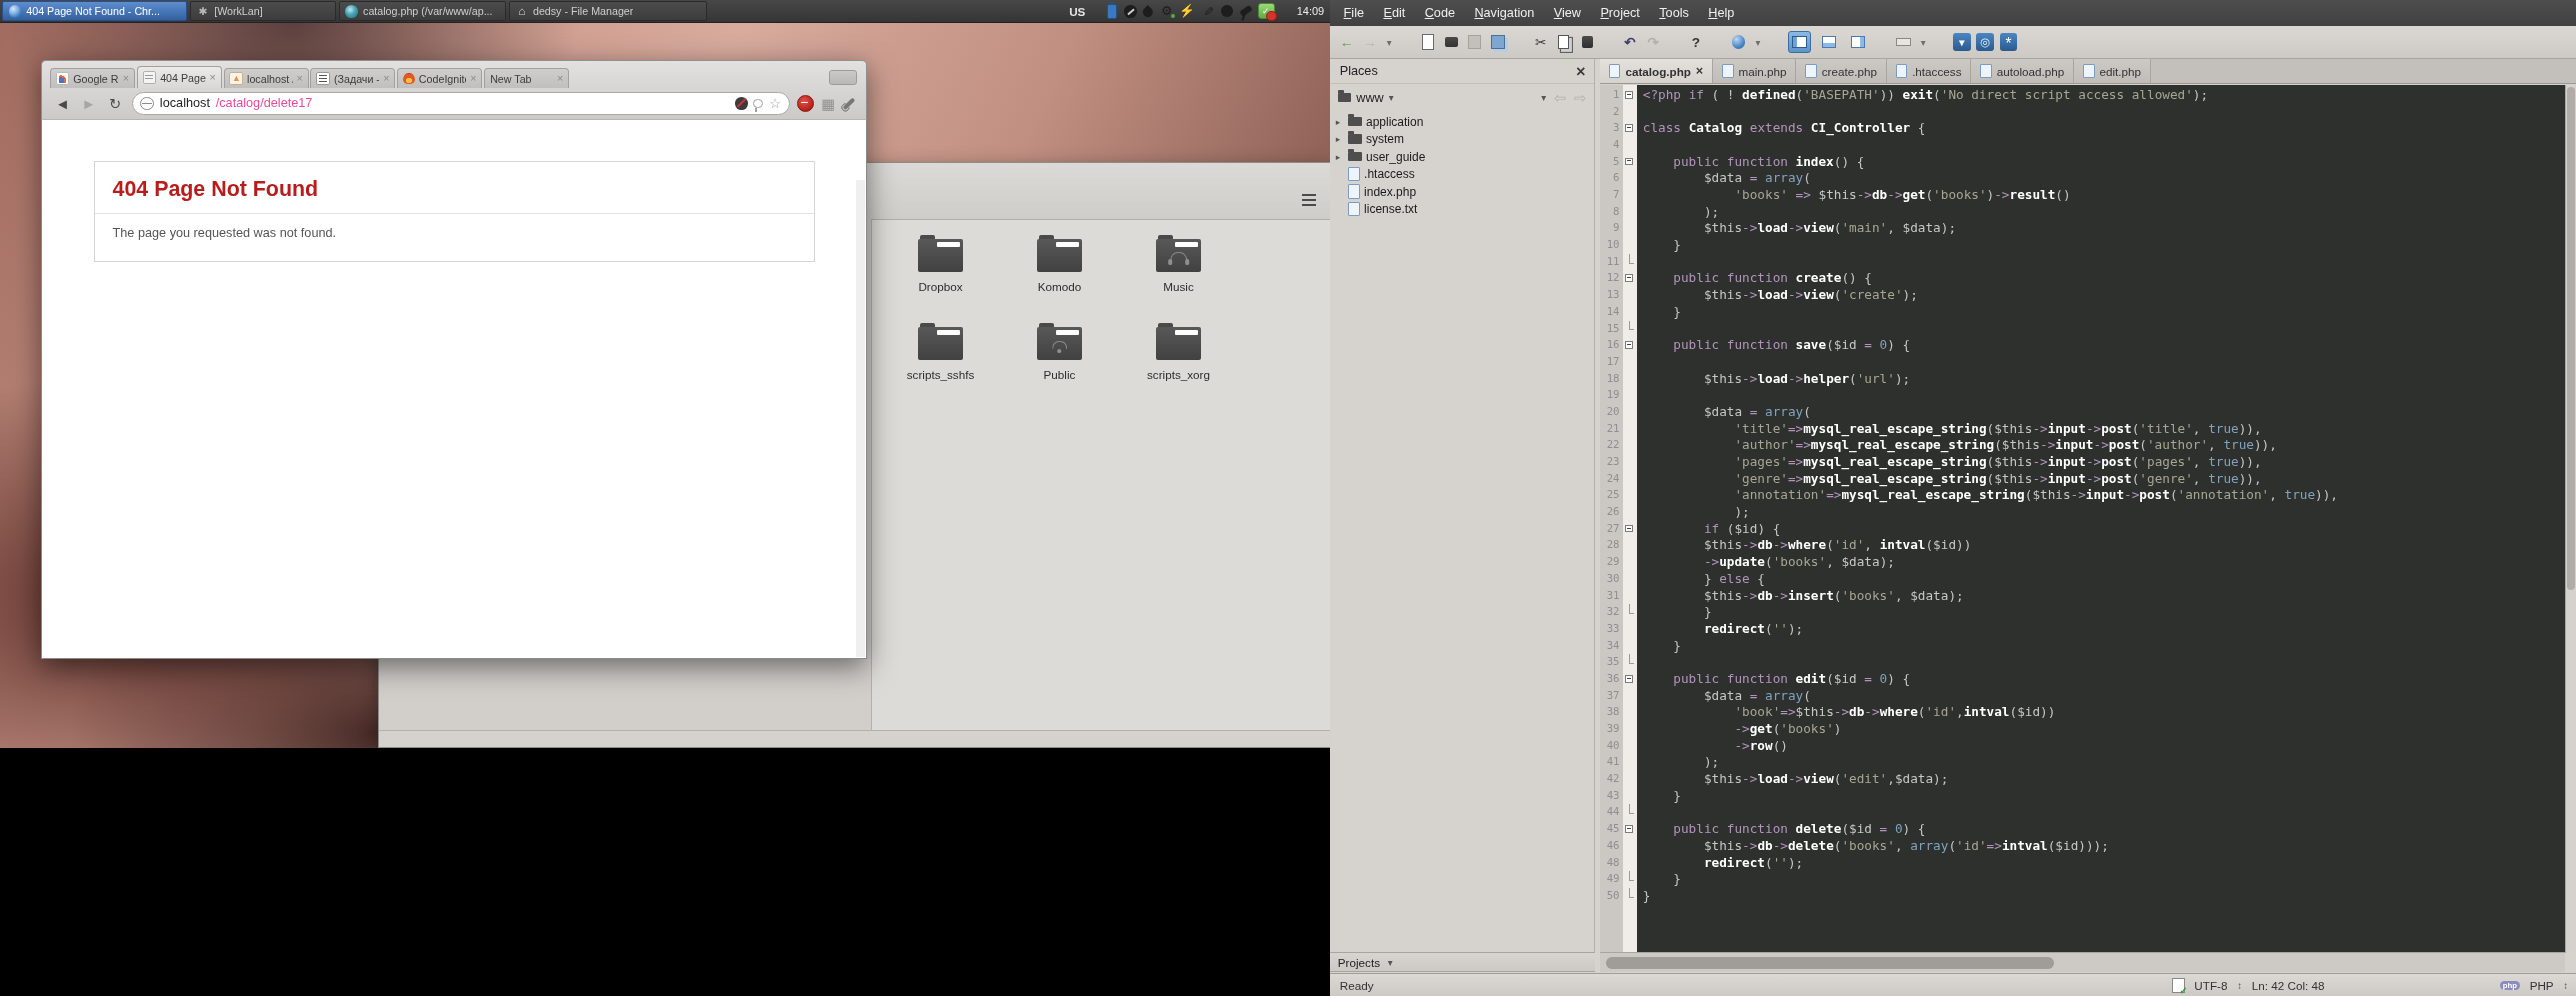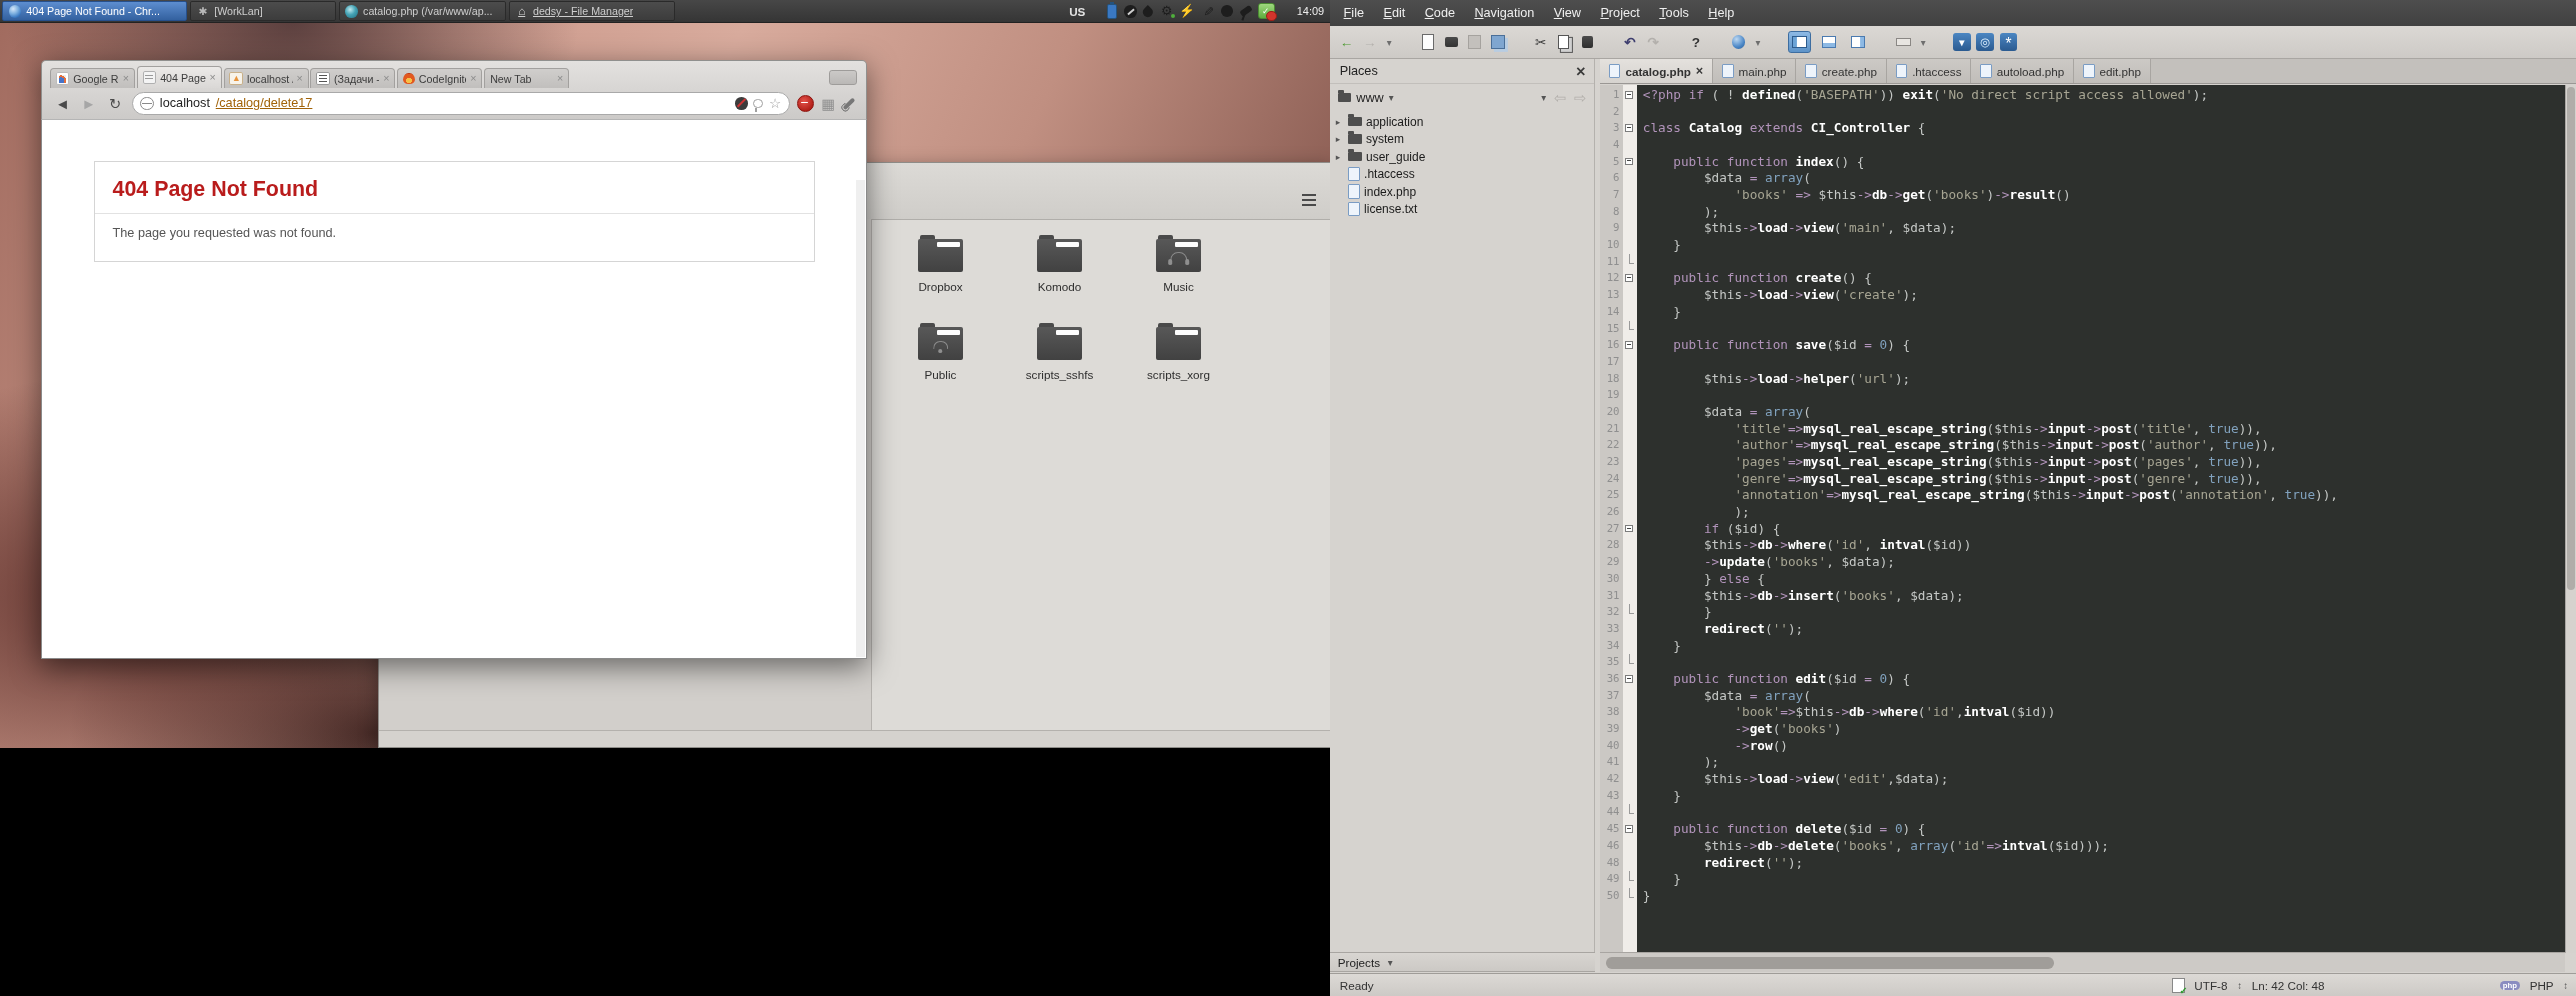--- a/index.html
+++ b/index.html
@@ -17,21 +17,21 @@
     background:linear-gradient(#474747,#353535);border-bottom:1px solid #222;
     display:flex;align-items:center;padding-left:1.9px;box-sizing:border-box;}
   #task-buttons{display:flex;gap:2.9px;height:100%;align-items:center;}
   .task-btn{height:19.5px;display:flex;align-items:center;gap:4.9px;padding:0 5.8px;box-sizing:border-box;
     background:linear-gradient(#4c4c4c,#3c3c3c);border:1px solid #2a2a2a;border-radius:1.9px;
     color:#cecece;font-size:10.7px;overflow:hidden;white-space:nowrap;}
   .task-btn.active{background:linear-gradient(#5d8ed0,#33619f);border-color:#26508d;color:#fff;}
   .task-btn:nth-child(1){width:185px;}
   .task-btn:nth-child(2){width:146px;}
   .task-btn:nth-child(3){width:167px;}
-  .task-btn:nth-child(4){width:166px;text-decoration:underline;}
+  .task-btn:nth-child(4){width:198px;}
   .tb-label{overflow:hidden;white-space:nowrap;}
   .tb-ico{width:12.7px;height:12.7px;flex:0 0 12.7px;border-radius:50%;}
   .tb-ico-chromium{background:radial-gradient(circle at 35% 30%,#d5e7f9,#7fb1e0 40%,#3a79c2 72%,#27568f);}
   .tb-ico-network{background:none;border-radius:0;color:#b9b9b9;font-size:10.7px;line-height:12.7px;text-align:center;}
   .tb-ico-network::before{content:"✱";}
   .tb-ico-komodo{background:radial-gradient(circle at 40% 35%,#bfe8ee,#45a3b5 45%,#1f6d80);}
   .tb-ico-file-manager{background:none;border-radius:0;color:#d8d8d8;font-size:11.7px;line-height:11.7px;text-align:center;}
   .tb-ico-file-manager::before{content:"⌂";}
   
   #tray{margin-left:auto;display:flex;align-items:center;gap:22px;padding-right:5.8px;height:100%;}
@@ -105,21 +105,21 @@
   .newtab-btn{position:absolute;right:8.8px;top:8.8px;width:26px;height:13.6px;background:linear-gradient(#cbc9c7,#bab8b6);
     border:1px solid #9e9c9a;border-radius:2.9px;}
   .b-toolbar{position:absolute;left:1px;top:26px;right:1px;height:33px;display:flex;align-items:center;gap:6.8px;padding:0 9.7px;box-sizing:border-box;}
   .nav-glyph{font-size:14.6px;color:#4a4a4a;width:19.5px;text-align:center;}
   .nav-glyph.dim{color:#a6a6a6;}
   .url-field{flex:1;height:23.4px;background:#fff;border:1px solid #a9a9a9;border-radius:12.7px;display:flex;align-items:center;
     padding:0 7.8px;box-sizing:border-box;gap:5.8px;font-size:12.7px;}
   .globe-ico{width:11.7px;height:11.7px;border:1px solid #8a8a8a;border-radius:50%;position:relative;flex:0 0 11.7px;}
   .globe-ico::after{content:"";position:absolute;left:1px;right:1px;top:4.9px;height:1px;background:#8a8a8a;}
   .url-host{color:#222;}
-  .url-path{color:#a16207;flex:1;text-decoration:underline;}
+  .url-path{color:#ec4899;flex:1;}
   .blocked-ico{width:12.7px;height:12.7px;background:#3c3c3c;border-radius:50%;position:relative;flex:0 0 12.7px;}
   .blocked-ico::after{content:"";position:absolute;left:1px;top:4.9px;width:10.7px;height:1.9px;background:#c33;transform:rotate(-45deg);}
   .bulb-ico{width:7.8px;height:7.8px;border:1.9px solid #a0a0a0;border-radius:50%;position:relative;flex:0 0 7.8px;}
   .bulb-ico::after{content:"";position:absolute;left:1px;bottom:-4.9px;width:1.9px;height:3.9px;background:#a0a0a0;}
   .star-ico{color:#9a9a9a;font-size:13.6px;flex:0 0 auto;}
   .star-ico::before{content:"☆";}
   .adblock-ico{width:15.6px;height:15.6px;background:radial-gradient(circle at 40% 35%,#e5544c,#b3211a 70%);border-radius:50%;
     border:1px solid #8c140f;position:relative;}
   .adblock-ico::after{content:"";position:absolute;left:2.9px;top:5.8px;width:7.8px;height:1.9px;background:#fff;border-radius:1px;}
   .grid-ico{color:#8e8e8e;font-size:14.6px;}
@@ -250,28 +250,28 @@
             <span class="big-folder"></span>
             <div class="fm-label">Komodo</div>
           </div>
           <div class="fm-cell">
             <span class="big-folder">
               <i class="glyph-headphones"></i>
             </span>
             <div class="fm-label">Music</div>
           </div>
           <div class="fm-cell">
+            <span class="big-folder"></span>
+            <div class="fm-label">scripts_sshfs</div>
+          </div>
+          <div class="fm-cell">
             <span class="big-folder">
               <i class="glyph-wifi"></i>
             </span>
             <div class="fm-label">Public</div>
-          </div>
-          <div class="fm-cell">
-            <span class="big-folder"></span>
-            <div class="fm-label">scripts_sshfs</div>
           </div>
           <div class="fm-cell">
             <span class="big-folder"></span>
             <div class="fm-label">scripts_xorg</div>
           </div>
         </div>
       <div class="fm-status"></div>
     </div>
 
     <div id="browser">

